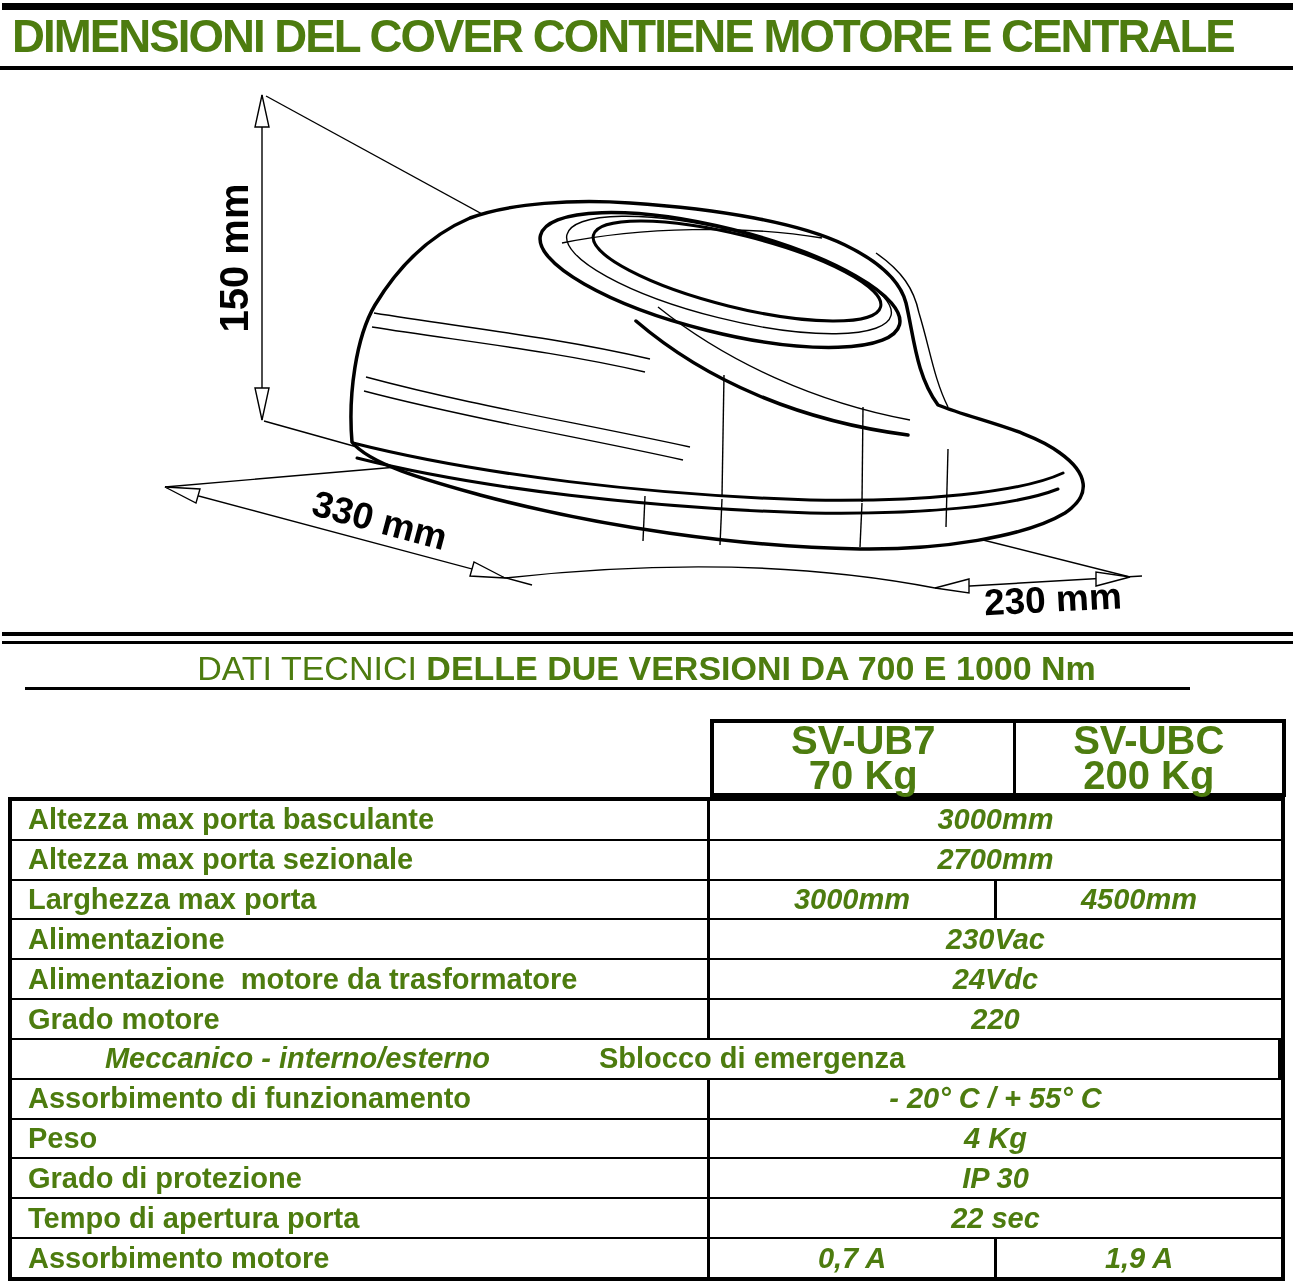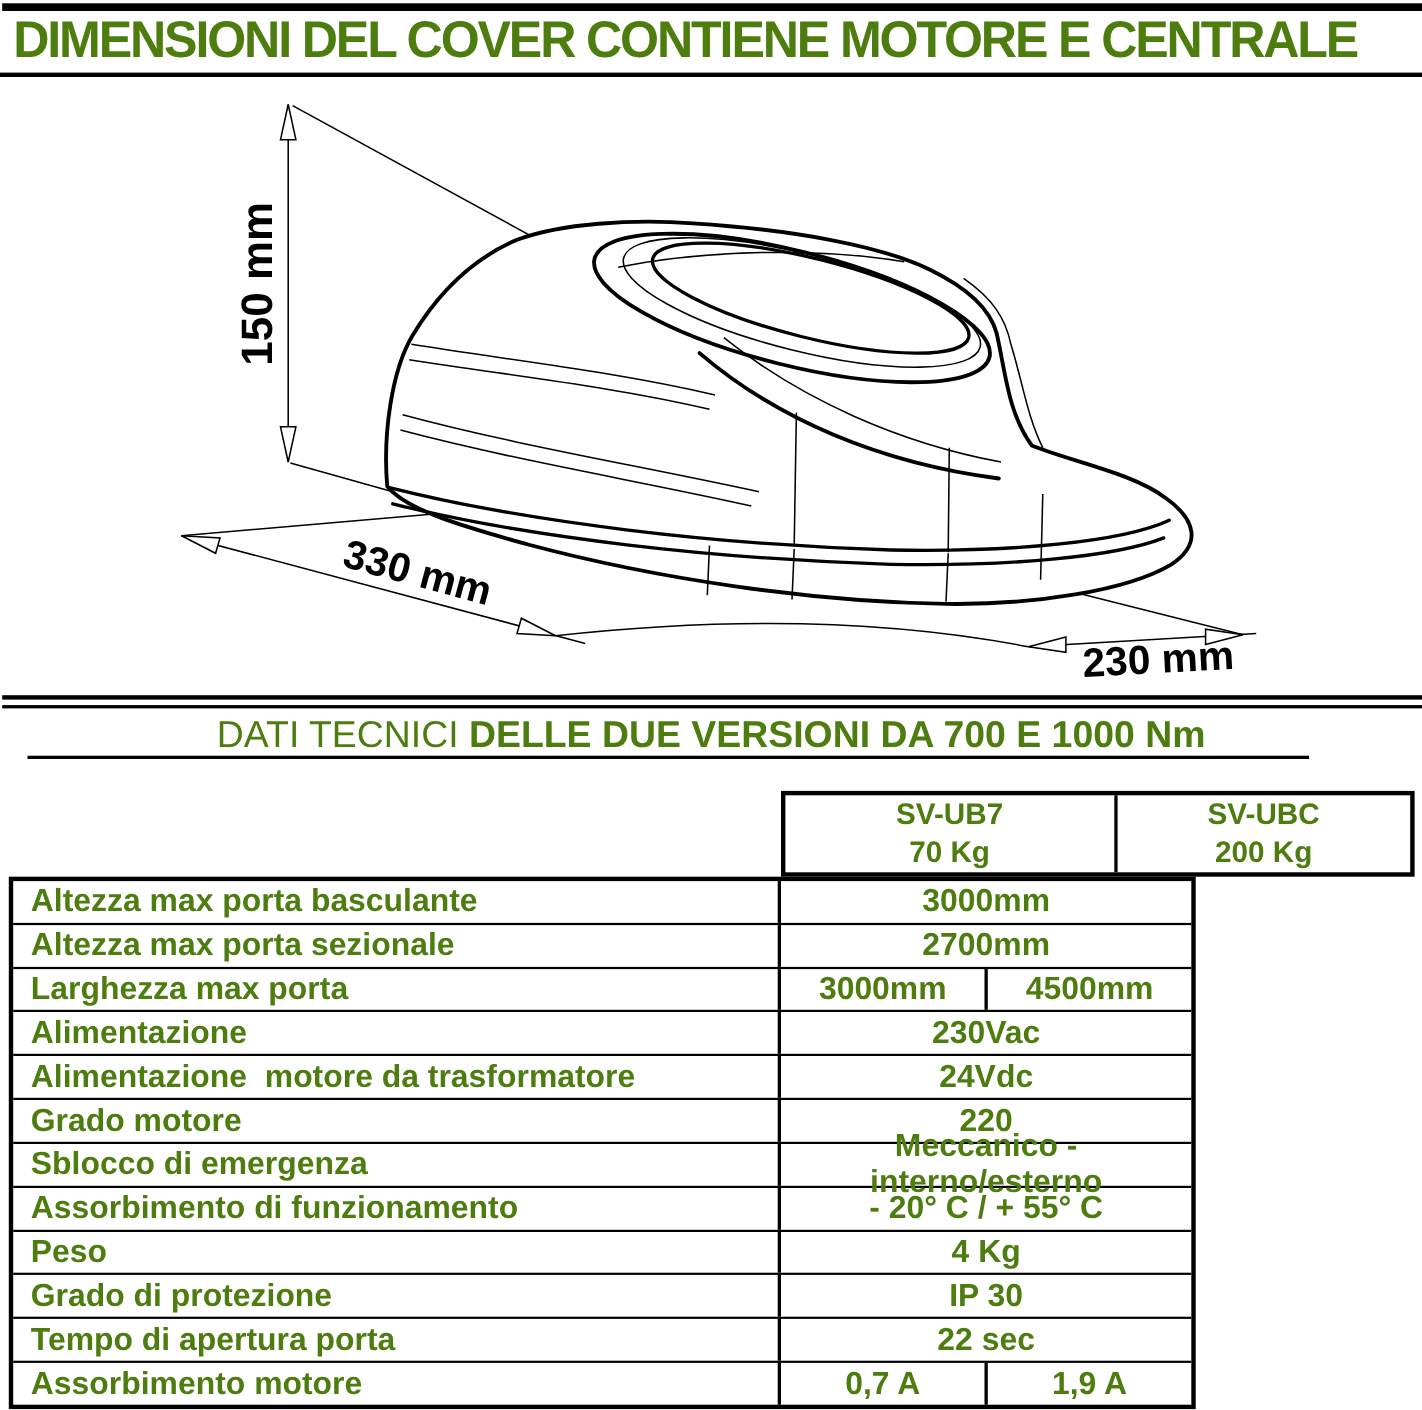--- a/index.html
+++ b/index.html
@@ -33,34 +33,34 @@
   }
   #section-title .reg{font-weight:normal;}
   #section-title .bld{font-weight:bold;text-align:center;}
   
   #spec-header{
     position:absolute;top:719px;left:710px;width:576px;height:78px;
     border:4px solid #000;box-sizing:border-box;
     display:flex;
   }
   .hcol{flex:1;display:flex;flex-direction:column;justify-content:center;
-    align-items:center;font-weight:bold;font-size:27px;line-height:35px;margin-left:16px;}
+    align-items:center;font-weight:bold;font-size:40px;line-height:35px;margin-left:16px;}
   .hcol+.hcol{border-left:3px solid #000;justify-content:flex-end;}
   
   #spec-body{
-    position:absolute;top:797px;left:8px;width:1079px;height:484px;
+    position:absolute;top:797px;left:8px;width:1277px;height:484px;
     border:4px solid #000;box-sizing:border-box;
     display:flex;flex-direction:column;justify-content:space-between;
   }
   .srow{flex:1;display:flex;align-items:stretch;min-height:0;}
   .srow:not(:last-child){border-bottom:2px solid #000;}
   .scell{display:flex;align-items:center;font-weight:bold;font-size:29px;}
   .slabel{width:698px;flex:0 0 698px;border-right:3px solid #000;
     padding-left:16px;box-sizing:border-box;white-space:pre;}
-  .svalue{flex:1;justify-content:center;text-align:center;}
+  .svalue{flex:1;justify-content:center;text-align:center;font-style:italic;}
   .svalue.second{border-left:3px solid #000;}
 </style>
 </head>
 <body>
 
 <div id="page">
 
   <div class="rule" style="top:3px;left:2px;right:2px;height:7px;"></div>
 
   <div id="page-title">DIMENSIONI DEL COVER CONTIENE MOTORE E CENTRALE</div>
@@ -184,22 +184,22 @@
       </div>
       <div class="srow">
         <div class="scell slabel">Alimentazione  motore da trasformatore</div>
         <div class="scell svalue">24Vdc</div>
       </div>
       <div class="srow">
         <div class="scell slabel">Grado motore</div>
         <div class="scell svalue">220</div>
       </div>
       <div class="srow">
+        <div class="scell svalue">Meccanico - interno/esterno</div>
         <div class="scell slabel">Sblocco di emergenza</div>
-        <div class="scell svalue">Meccanico - interno/esterno</div>
       </div>
       <div class="srow">
         <div class="scell slabel">Assorbimento di funzionamento</div>
         <div class="scell svalue">- 20° C / + 55° C</div>
       </div>
       <div class="srow">
         <div class="scell slabel">Peso</div>
         <div class="scell svalue">4 Kg</div>
       </div>
       <div class="srow">

